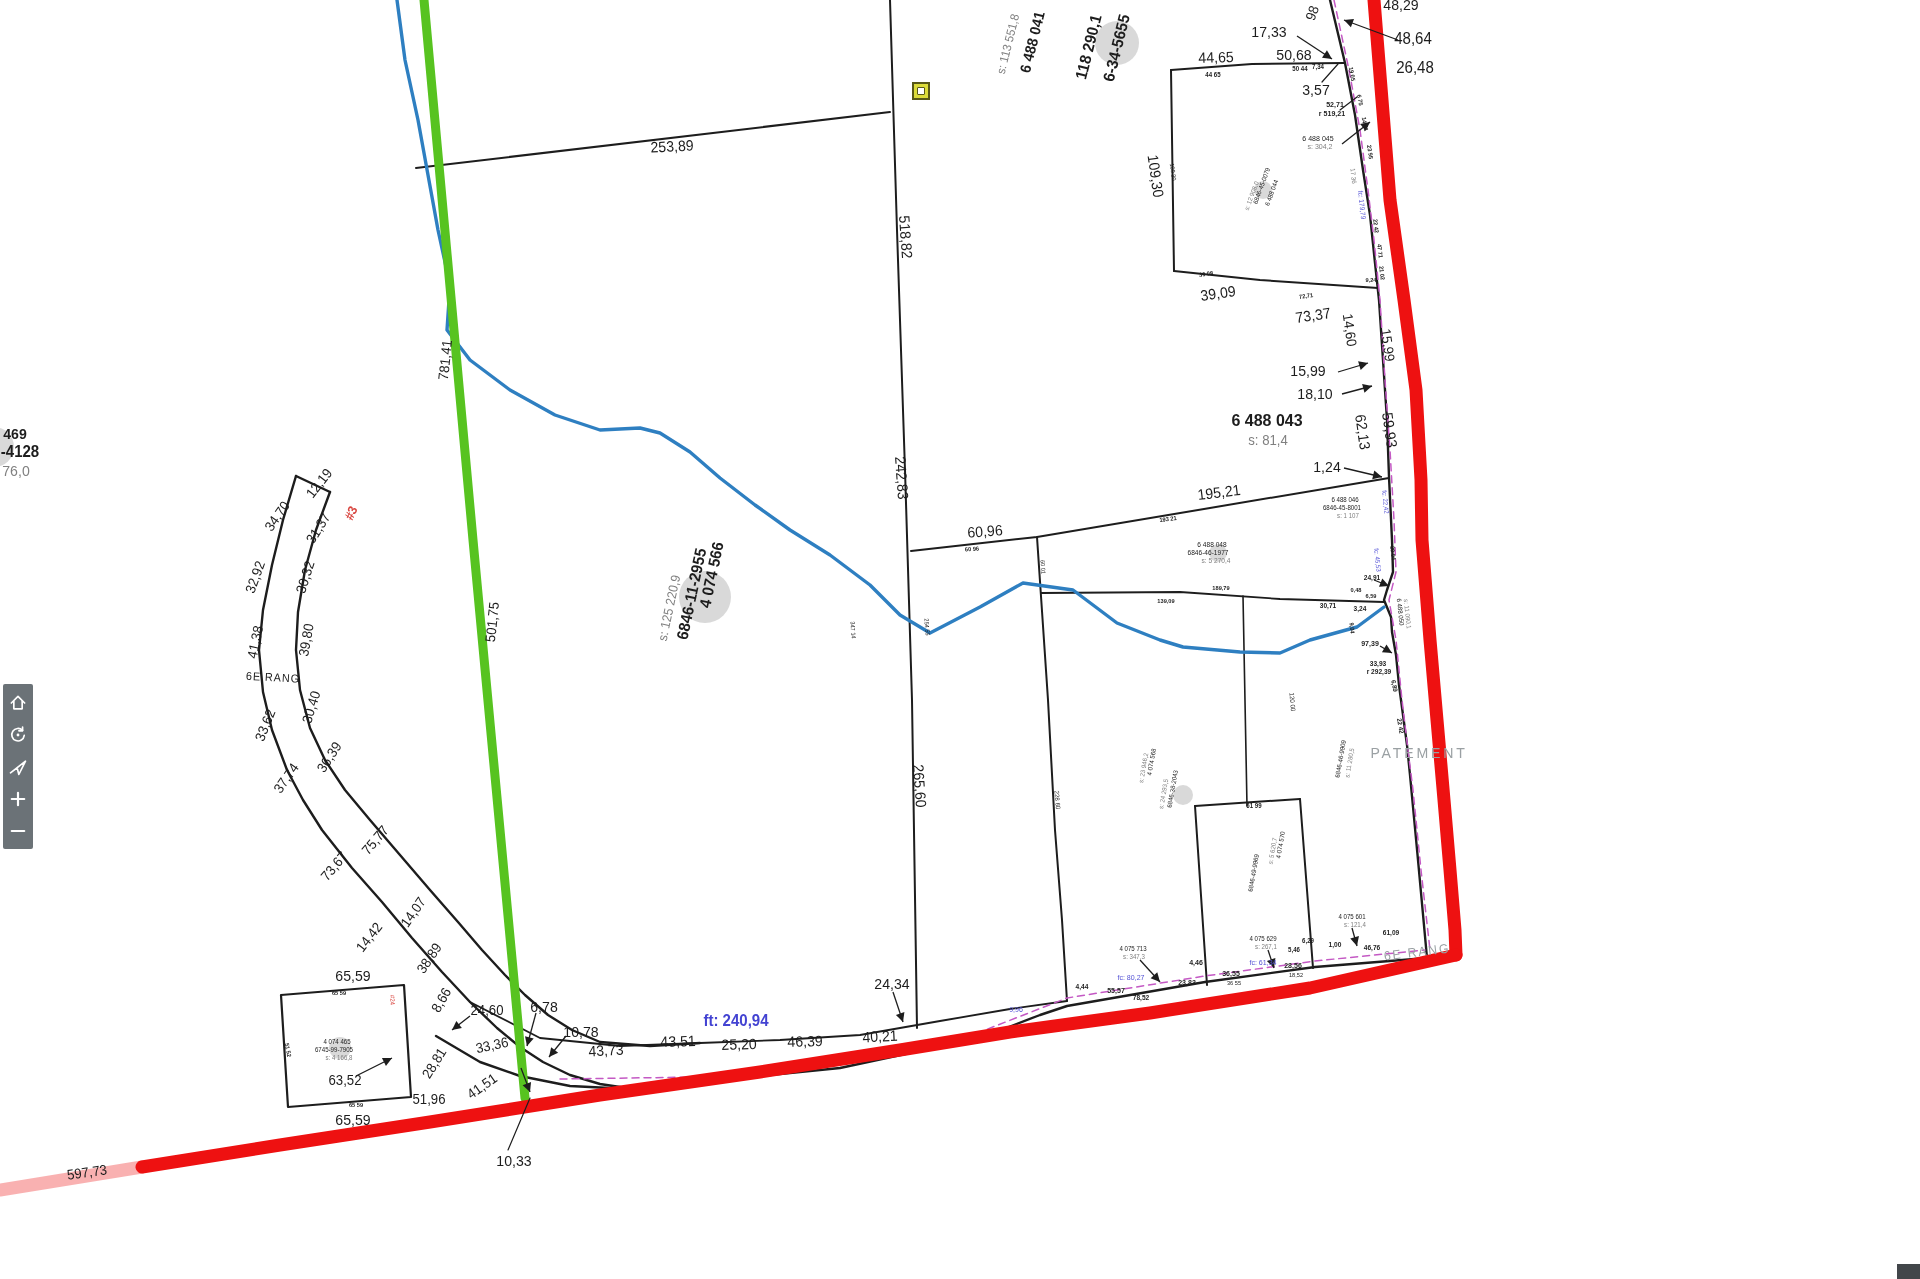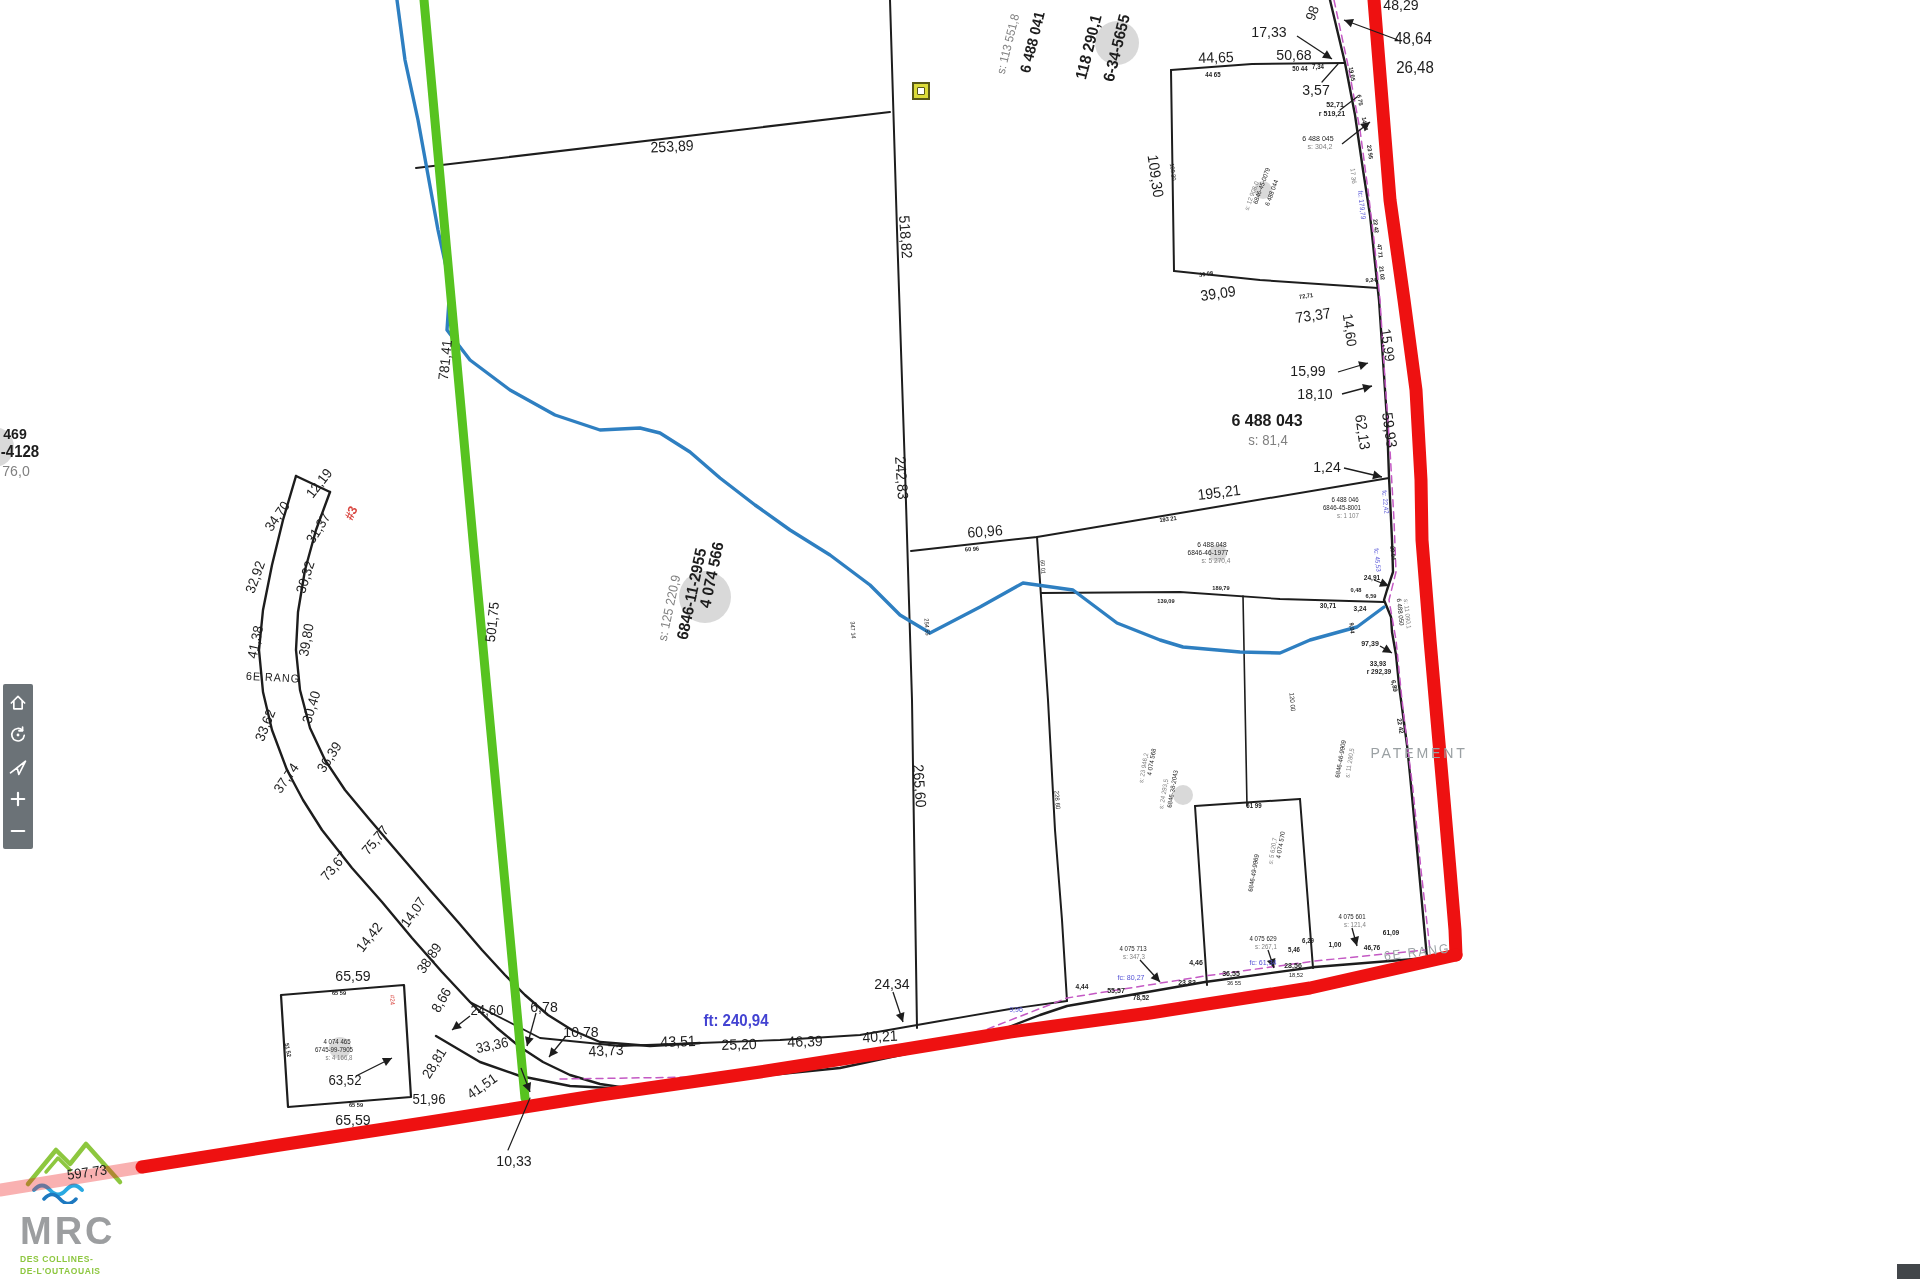--- a/index.html
+++ b/index.html
@@ -23,31 +23,20 @@
   #logo{position:absolute;left:20px;top:1140px;width:150px;z-index:1;}
   #logo .brand{font-size:38px;font-weight:bold;color:#9c9ea0;letter-spacing:3px;margin-top:2px;}
   #logo .sub{font-size:8.5px;font-weight:bold;color:#8dc73f;letter-spacing:.6px;line-height:1.45;}
   #scroll-corner{position:absolute;right:0;bottom:0;width:23px;height:15px;background:#42464a;z-index:6;}
 </style>
 </head>
 <body>
 
 <div id="viewport" actable="false">
 
-  <div id="logo">
-    <svg width="120" height="64" viewBox="0 0 120 64">
-      <path d="M8,44 L36,10 L50,24 L66,4 L100,42" stroke="#8dc73f" stroke-width="4.5" fill="none" stroke-linejoin="round" stroke-linecap="round"></path>
-      <path d="M26,32 L38,18 L50,30" stroke="#8dc73f" stroke-width="3.5" fill="none" stroke-linejoin="round" stroke-linecap="round"></path>
-      <path d="M14,50 q8,-9 16,0 q8,9 16,0 q8,-9 16,0" stroke="#2aa9e1" stroke-width="4" fill="none" stroke-linecap="round"></path>
-      <path d="M24,59 q8,-9 16,0 q8,9 16,0" stroke="#1d79c0" stroke-width="3.5" fill="none" stroke-linecap="round"></path>
-    </svg>
-    <div class="brand">MRC</div>
-    <div class="sub">DES COLLINES-</div>
-    <div class="sub">DE-L'OUTAOUAIS</div>
-  </div>
 
   <svg id="map-svg" width="1920" height="1279" viewBox="0 0 1920 1279">
       <circle cx="1117" cy="43" r="22" fill="#d0d0d0" opacity="0.8"></circle>
       <circle cx="705" cy="597" r="26" fill="#d0d0d0" opacity="0.8"></circle>
       <circle cx="-6" cy="447" r="20" fill="#d0d0d0" opacity="0.8"></circle>
       <circle cx="1218" cy="553" r="9" fill="#d0d0d0" opacity="0.8"></circle>
       <circle cx="1183" cy="795" r="10" fill="#d0d0d0" opacity="0.8"></circle>
       <circle cx="340" cy="1048" r="11" fill="#d0d0d0" opacity="0.8"></circle>
       <circle cx="1263" cy="190" r="9" fill="#d0d0d0" opacity="0.8"></circle>
       <polyline points="890,0 897,230 905,470 912,700 917,1028" fill="none" stroke="#1d1d1d" stroke-width="2" stroke-linecap="round" stroke-linejoin="round"></polyline>

